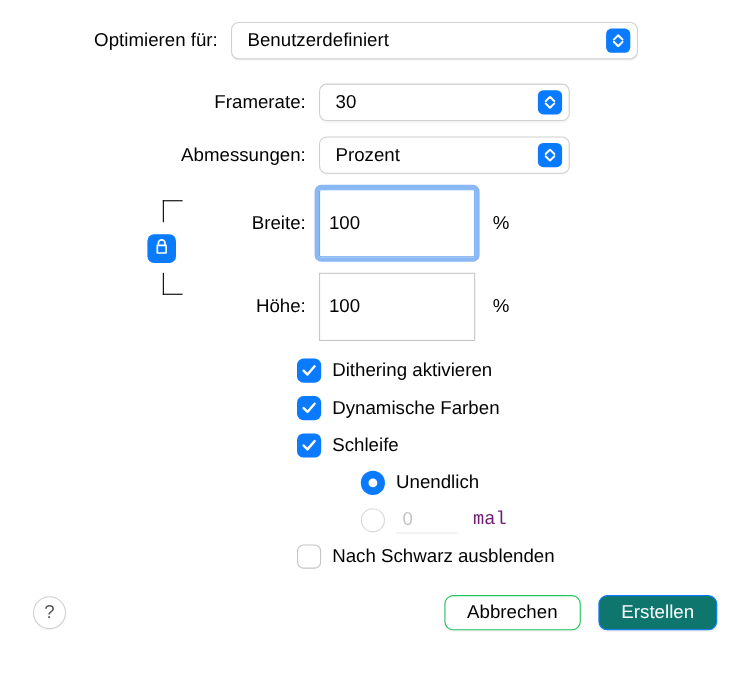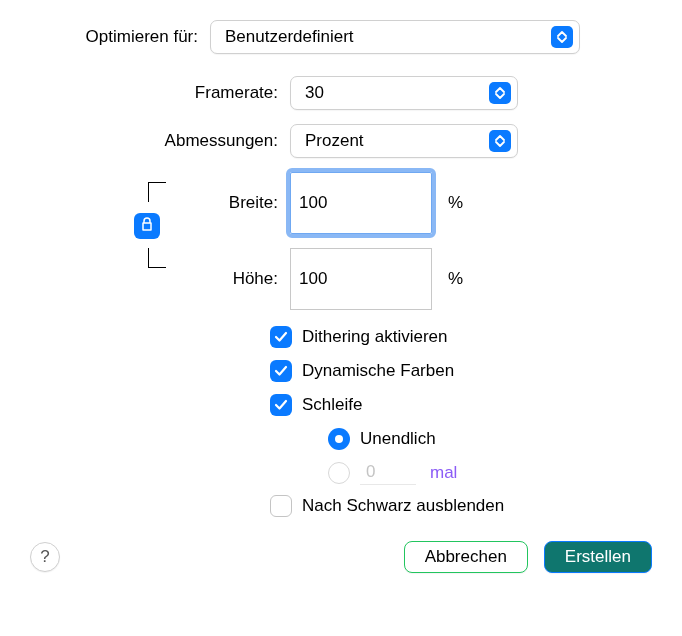--- a/index.html
+++ b/index.html
@@ -146,21 +146,21 @@
     content: "";
     width: 8px;
     height: 8px;
     background: #fff;
     border-radius: 50%;
   }
   .radio.disabled {
     background: #fff;
     border: 1.5px solid #d8d8d8;
   }
-  .radio-label.disabled { color: #8b5cf6; }
+  .radio-label.disabled { color: #701a75; font-family: Liberation Mono, monospace; }
   .small-input {
     width: 56px;
     font-size: 17px;
     padding: 2px 6px;
     border: none;
     border-bottom: 1px solid #e8e8e8;
     background: transparent;
     color: #c4c4c4;
     font-family: inherit;
   }

